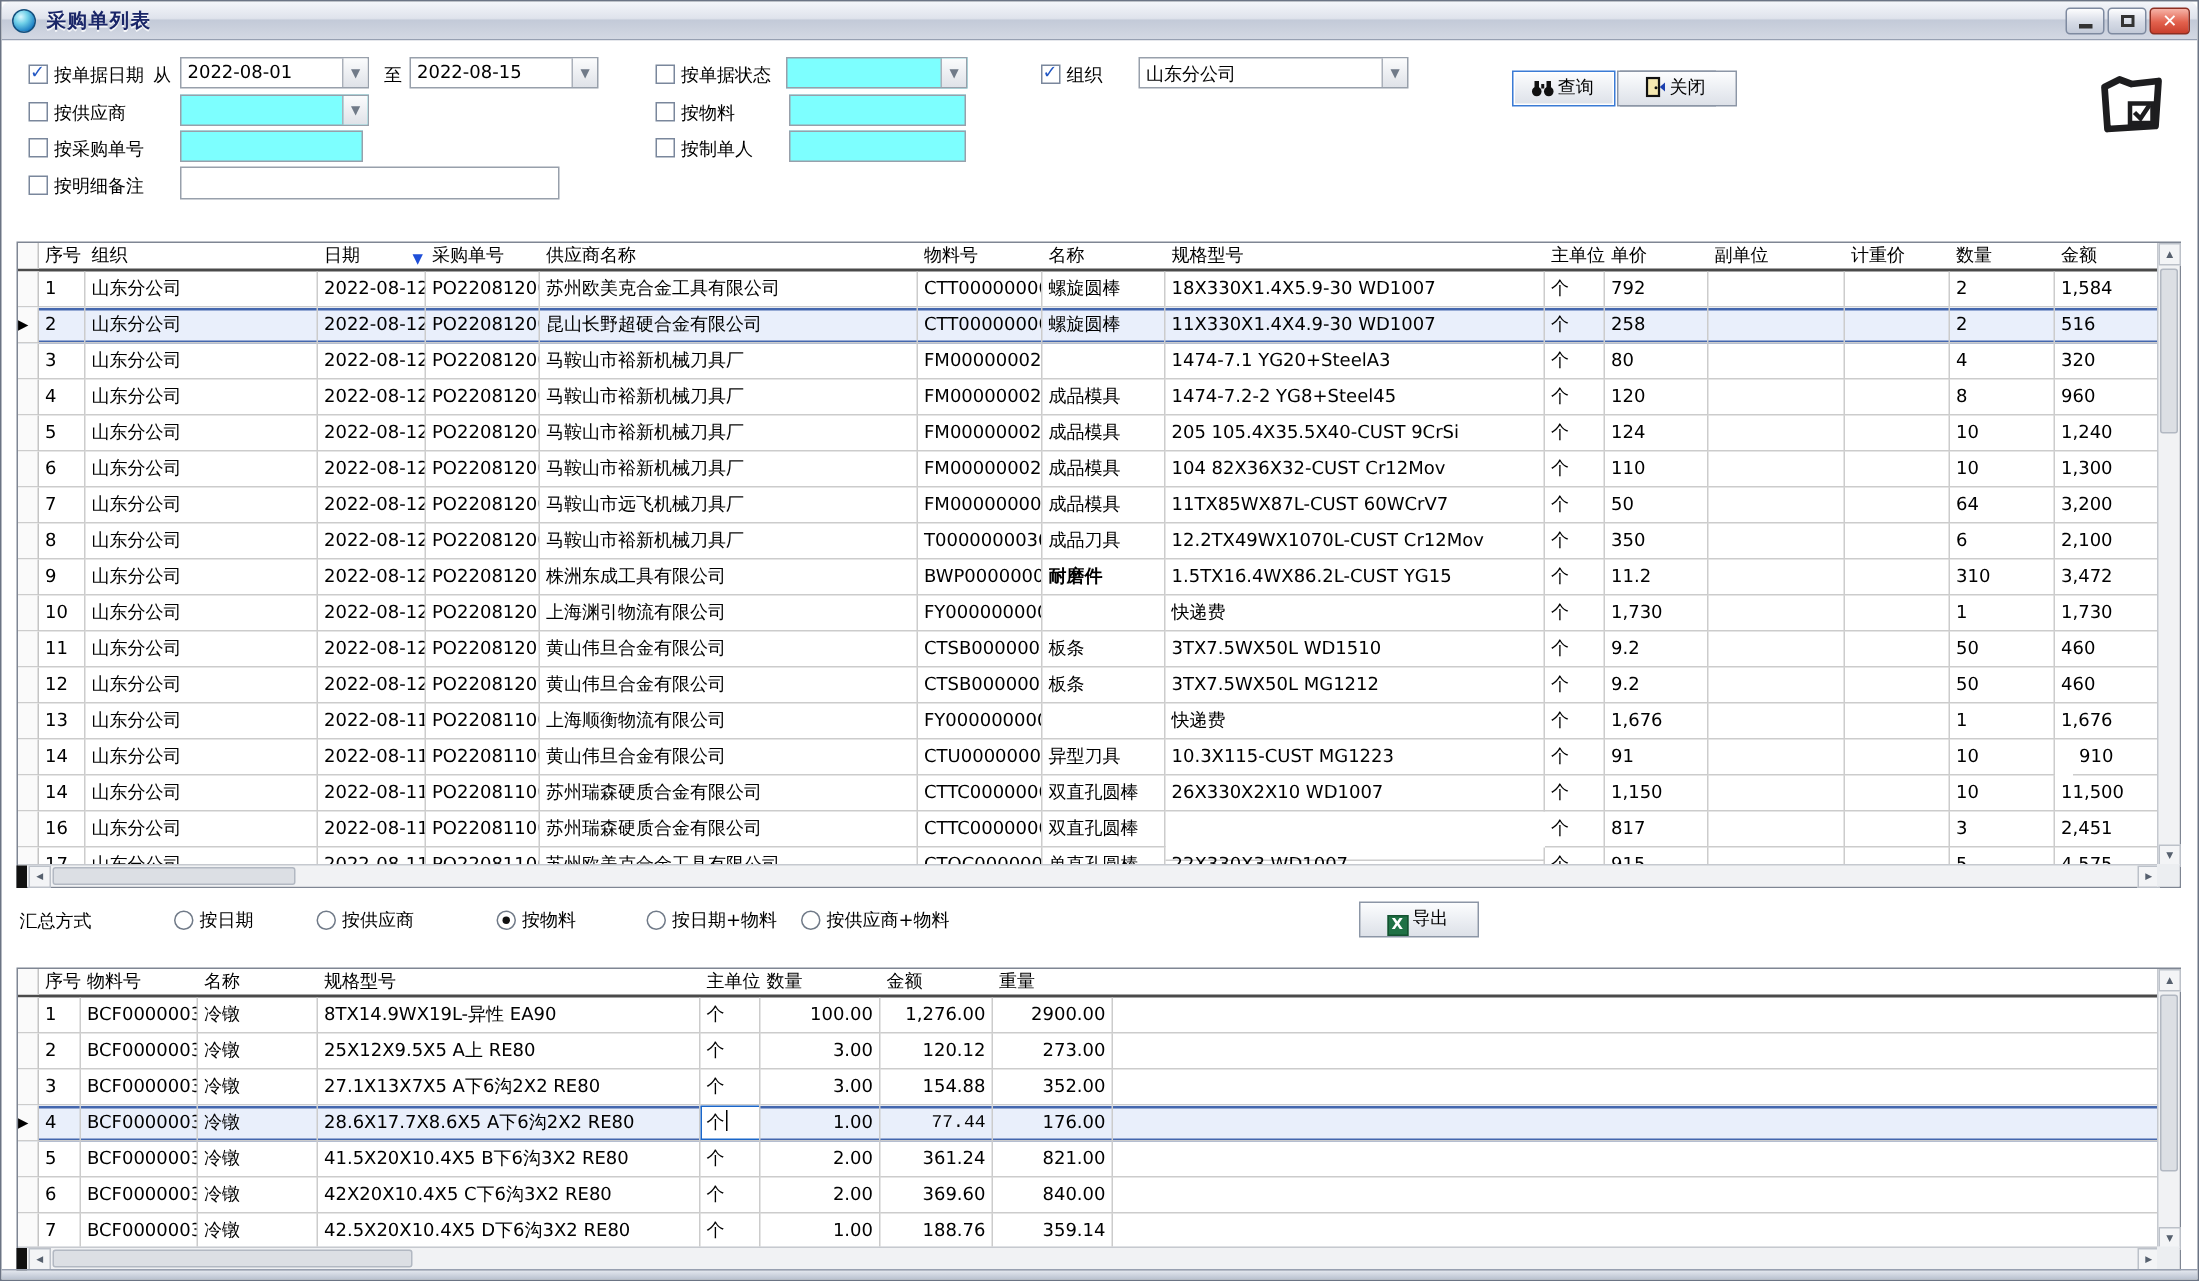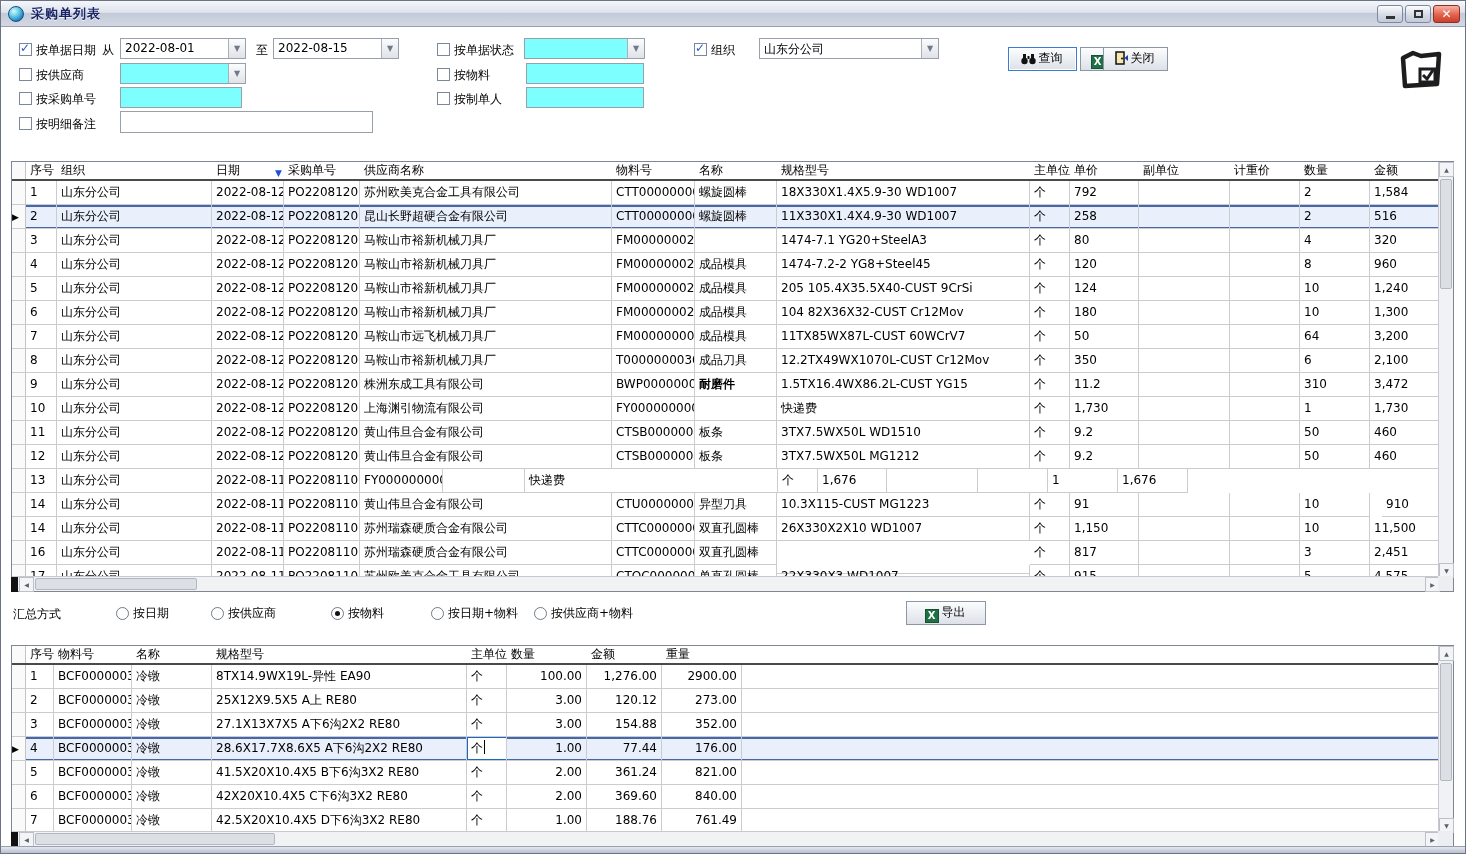--- a/index.html
+++ b/index.html
@@ -120,21 +120,21 @@
           <circle cx="11.5" cy="8" r="3.2" fill="#111"></circle>
           <rect x="2" y="1" width="3" height="5" fill="#111"></rect>
           <rect x="10" y="1" width="3" height="5" fill="#111"></rect>
           <rect x="6.5" y="3" width="2" height="3" fill="#111"></rect>
         </svg>
     </span><span>查询</span>
   </div>
   <div class="btn" style="left:1079px;top:46px;width:64px">
     <span class="ic xls">X</span><span>导出</span>
   </div>
-  <div class="btn" style="left:1102px;top:46px;width:65px">
+  <div class="btn" style="left:1077px;top:46px;width:80px">
     <span class="ic">
       <svg width="13" height="14" viewBox="0 0 13 14">
           <rect x="1" y="1" width="8" height="12" fill="#f5e8b0" stroke="#111" stroke-width="1.5"></rect>
           <circle cx="7" cy="7.5" r="1" fill="#111"></circle>
           <path d="M13 4 L9.5 7 L13 10 Z" fill="#1b3fae"></path>
         </svg>
     </span><span>关闭</span>
   </div>
 
   <svg class="foldersvg" style="left:1396px;top:45px" width="48" height="48" viewBox="0 0 48 48">
@@ -272,21 +272,21 @@
           <div class="gutter" style="width: 14px;"></div>
           <div class="gcell" style="width: 31px;">6</div>
           <div class="gcell" style="width: 155px;">山东分公司</div>
           <div class="gcell" style="width: 72px;">2022-08-12</div>
           <div class="gcell" style="width: 76px;">PO220812007</div>
           <div class="gcell" style="width: 252px;">马鞍山市裕新机械刀具厂</div>
           <div class="gcell" style="width: 83px;">FM000000026</div>
           <div class="gcell" style="width: 82px;">成品模具</div>
           <div class="gcell" style="width: 253px;">104 82X36X32-CUST Cr12Mov</div>
           <div class="gcell" style="width: 40px;">个</div>
-          <div class="gcell" style="width: 69px;">180</div>
+          <div class="gcell" style="width: 69px;">110</div>
           <div class="gcell" style="width: 91px;"></div>
           <div class="gcell" style="width: 70px;"></div>
           <div class="gcell" style="width: 70px;">10</div>
           <div class="gcell" style="width: 70px;">1,300</div>
         </div>
         <div class="grow">
           <div class="gutter" style="width: 14px;"></div>
           <div class="gcell" style="width: 31px;">7</div>
           <div class="gcell" style="width: 155px;">山东分公司</div>
           <div class="gcell" style="width: 72px;">2022-08-12</div>
@@ -386,20 +386,21 @@
           <div class="gcell" style="width: 70px;"></div>
           <div class="gcell" style="width: 70px;">50</div>
           <div class="gcell" style="width: 70px;">460</div>
         </div>
         <div class="grow">
           <div class="gutter" style="width: 14px;"></div>
           <div class="gcell" style="width: 31px;">13</div>
           <div class="gcell" style="width: 155px;">山东分公司</div>
           <div class="gcell" style="width: 72px;">2022-08-11</div>
           <div class="gcell" style="width: 76px;">PO220811001</div>
+          <div class="gcell" style="width: 252px;">上海顺衡物流有限公司</div>
           <div class="gcell" style="width: 83px;">FY000000000</div>
           <div class="gcell" style="width: 82px;"></div>
           <div class="gcell" style="width: 253px;">快递费</div>
           <div class="gcell" style="width: 40px;">个</div>
           <div class="gcell" style="width: 69px;">1,676</div>
           <div class="gcell" style="width: 91px;"></div>
           <div class="gcell" style="width: 70px;"></div>
           <div class="gcell" style="width: 70px;">1</div>
           <div class="gcell" style="width: 70px;">1,676</div>
         </div>
@@ -566,21 +567,21 @@
         <div class="grow sel">
           <div class="gutter" style="width: 14px;">▶</div>
           <div class="gcell" style="width: 28px;">4</div>
           <div class="gcell" style="width: 78px;">BCF00000037</div>
           <div class="gcell" style="width: 80px;">冷镦</div>
           <div class="gcell" style="width: 255px;">28.6X17.7X8.6X5 A下6沟2X2 RE80</div>
           <div class="gcell" style="width: 40px;">
             <div class="editbox"><span>个</span><span class="caret"></span></div>
           </div>
           <div class="gcell right" style="width: 80px;">1.00</div>
-          <div class="gcell right" style="width: 75px;">77.44</div>
+          <div class="gcell right" style="width: 75px; font-family: Liberation Mono, monospace;">77.44</div>
           <div class="gcell right" style="width: 80px;">176.00</div>
           <div class="filler"></div>
         </div>
         <div class="grow">
           <div class="gutter" style="width: 14px;"></div>
           <div class="gcell" style="width: 28px;">5</div>
           <div class="gcell" style="width: 78px;">BCF00000037</div>
           <div class="gcell" style="width: 80px;">冷镦</div>
           <div class="gcell" style="width: 255px;">41.5X20X10.4X5 B下6沟3X2 RE80</div>
           <div class="gcell" style="width: 40px;">个</div>
@@ -603,21 +604,21 @@
         </div>
         <div class="grow">
           <div class="gutter" style="width: 14px;"></div>
           <div class="gcell" style="width: 28px;">7</div>
           <div class="gcell" style="width: 78px;">BCF00000037</div>
           <div class="gcell" style="width: 80px;">冷镦</div>
           <div class="gcell" style="width: 255px;">42.5X20X10.4X5 D下6沟3X2 RE80</div>
           <div class="gcell" style="width: 40px;">个</div>
           <div class="gcell right" style="width: 80px;">1.00</div>
           <div class="gcell right" style="width: 75px;">188.76</div>
-          <div class="gcell right" style="width: 80px;">761.49</div>
+          <div class="gcell right" style="width: 80px;">359.14</div>
           <div class="filler"></div>
         </div>
       </div>
     <div class="sb-v" style="height:187px">
       <div class="sb-btn" style="top:0">▲</div>
       <div class="sb-thumb" style="left:1px;top:17px;width:12px;height:118px"></div>
       <div class="sb-btn" style="bottom:0">▼</div>
     </div>
     <div class="sb-h" style="width:1428px">
       <div class="sb-mark"></div>

